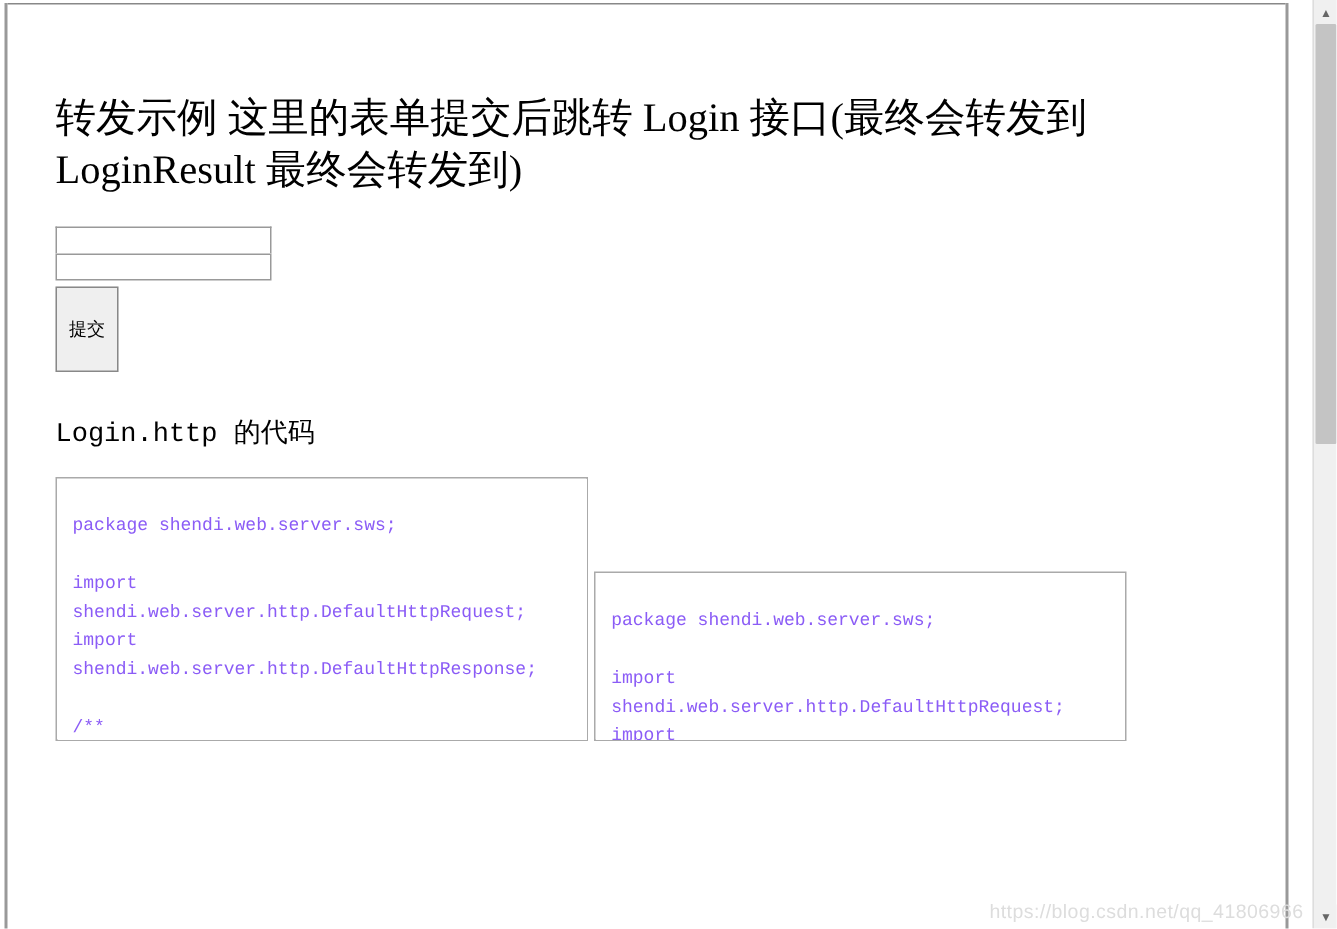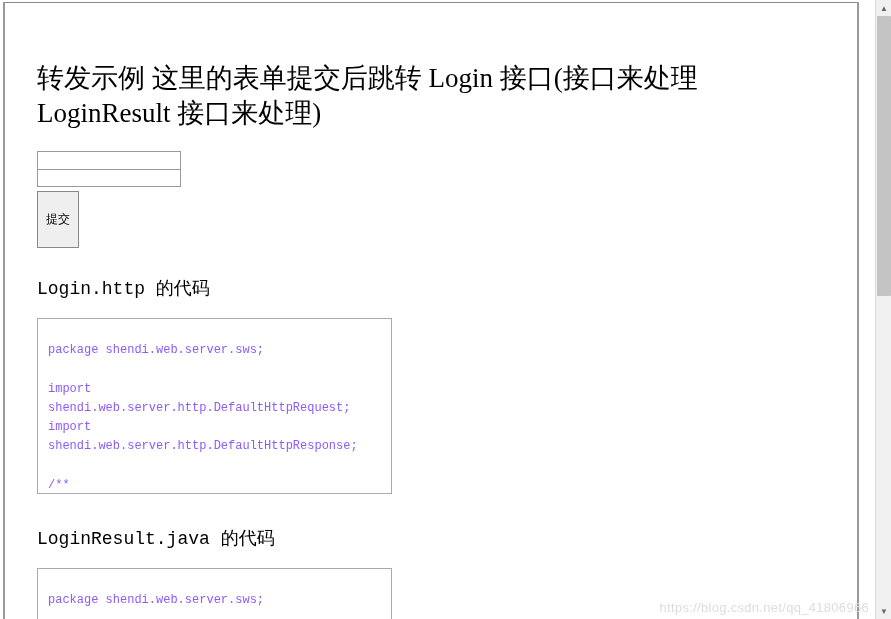--- a/index.html
+++ b/index.html
@@ -150,39 +150,38 @@
       letter-spacing: 0.3px;
       text-align: right;
     }
   </style>
 </head>
 <body>
 
 <div class="outer-container">
   <div class="top-line"></div>
   <div class="content">
-    <h2 class="page-title">转发示例 这里的表单提交后跳转 Login 接口(接口来处理 LoginResult 接口来处理)</h2>
+    <h2 class="page-title">转发示例 这里的表单提交后跳转 Login 接口(最终会转发到 LoginResult 最终会转发到)</h2>
 
     <div class="form-inputs">
       <input type="text" value="" style="">
       <input type="text" value="" style="">
     </div>
     <button class="submit-btn">提交</button>
 
     <h3 class="section-title">Login.http 的代码</h3>
     <textarea class="code-box" readonly="" style="">package shendi.web.server.sws;
 
 import
 shendi.web.server.http.DefaultHttpRequest;
 import
 shendi.web.server.http.DefaultHttpResponse;
 
 /**</textarea>
 
-    <h3 class="section-title">LoginResult.java 的代码</h3>
     <textarea class="code-box code-box-2" readonly="" style="">package shendi.web.server.sws;
 
 import
 shendi.web.server.http.DefaultHttpRequest;
 import
 shendi.web.server.http.DefaultHttpRespons</textarea>
   </div>
 </div>
 
 <div class="page-scrollbar">

